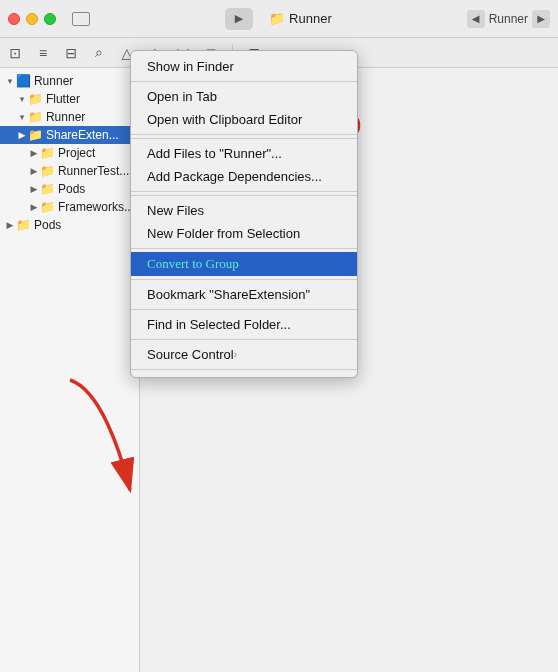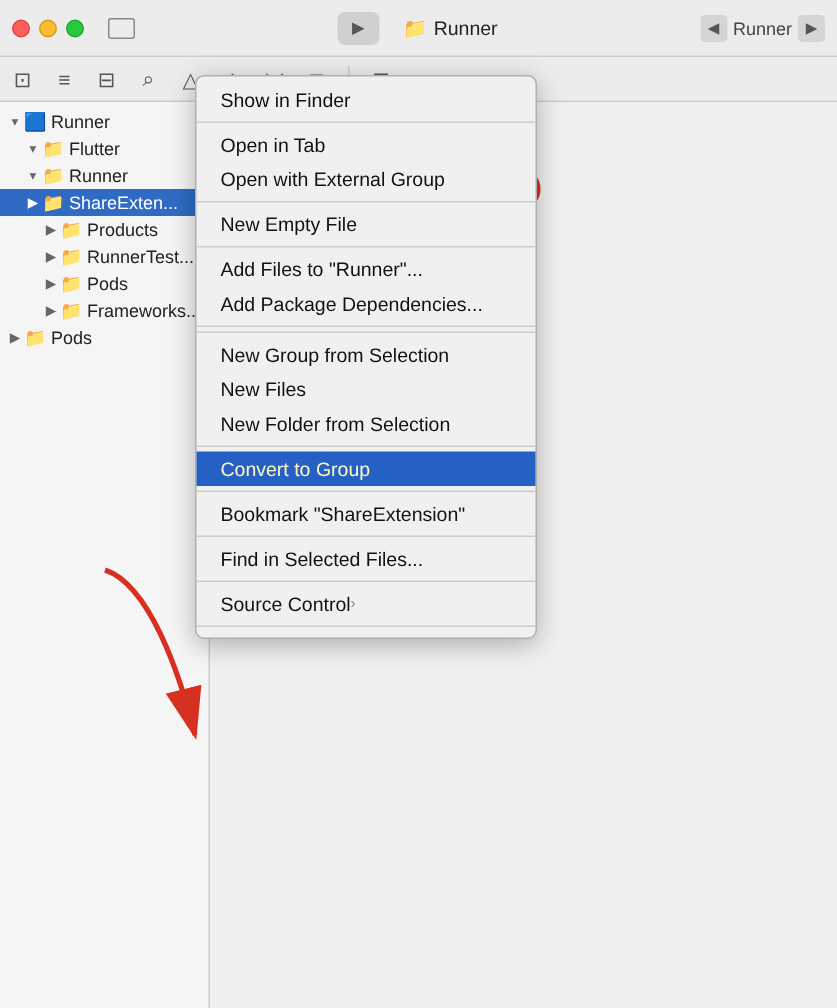--- a/index.html
+++ b/index.html
@@ -160,22 +160,23 @@
       font-size: 13px;
       color: #111;
       cursor: pointer;
       white-space: nowrap;
       display: flex;
       align-items: center;
       justify-content: flex-start;
     }
     .menu-item.highlighted {
       background: #2561c5;
-      color: #fef9c3;
+      color: #5eead4;
       font-weight: 500;
+      font-family: Liberation Serif, serif;
     }
     .menu-separator {
       height: 1px;
       background: #ccc;
       margin: 3px 0;
     }
     .menu-item .submenu-arrow {
       font-size: 10px; color: #888;
     }
 
@@ -254,21 +255,21 @@
 
     <div class="tree-item selected" style="padding-left:16px">
       <span class="arrow">▶</span>
       <span class="folder-icon">📁</span>
       <span>ShareExten...</span>
     </div>
 
     <div class="tree-item" style="padding-left:28px">
       <span class="arrow">▶</span>
       <span class="folder-icon">📁</span>
-      <span>Products</span>
+      <span>Project</span>
     </div>
 
     <div class="tree-item" style="padding-left:28px">
       <span class="arrow">▶</span>
       <span class="folder-icon">📁</span>
       <span>RunnerTest...</span>
     </div>
 
     <div class="tree-item" style="padding-left:28px">
       <span class="arrow">▶</span>
@@ -299,55 +300,49 @@
 
   <div class="context-menu" id="ctx-menu">
   <div class="menu-item">
         <span>Show in Finder</span>
       </div>
       <div class="menu-separator"></div>
       <div class="menu-item">
         <span>Open in Tab</span>
       </div>
       <div class="menu-item">
-        <span>Open with External Group</span>
-      </div>
-      <div class="menu-separator"></div>
-      <div class="menu-item">
-        <span>New Empty File</span>
-      </div>
+        <span>Open with Clipboard Editor</span>
+      </div>
+      <div class="menu-separator"></div>
       <div class="menu-separator"></div>
       <div class="menu-item">
         <span>Add Files to "Runner"...</span>
       </div>
       <div class="menu-item">
         <span>Add Package Dependencies...</span>
       </div>
       <div class="menu-separator"></div>
       <div class="menu-separator"></div>
-      <div class="menu-item">
-        <span>New Group from Selection</span>
-      </div>
       <div class="menu-item">
         <span>New Files</span>
       </div>
       <div class="menu-item">
         <span>New Folder from Selection</span>
       </div>
       <div class="menu-separator"></div>
       <div class="menu-item highlighted">
         <span>Convert to Group</span>
       </div>
       <div class="menu-separator"></div>
       <div class="menu-item">
         <span>Bookmark "ShareExtension"</span>
       </div>
       <div class="menu-separator"></div>
       <div class="menu-item">
-        <span>Find in Selected Files...</span>
+        <span>Find in Selected Folder...</span>
       </div>
       <div class="menu-separator"></div>
       <div class="menu-item">
         <span>Source Control</span>
         <span class="submenu-arrow">›</span>
       </div>
       <div class="menu-separator"></div>
     </div>
 </div>
 

